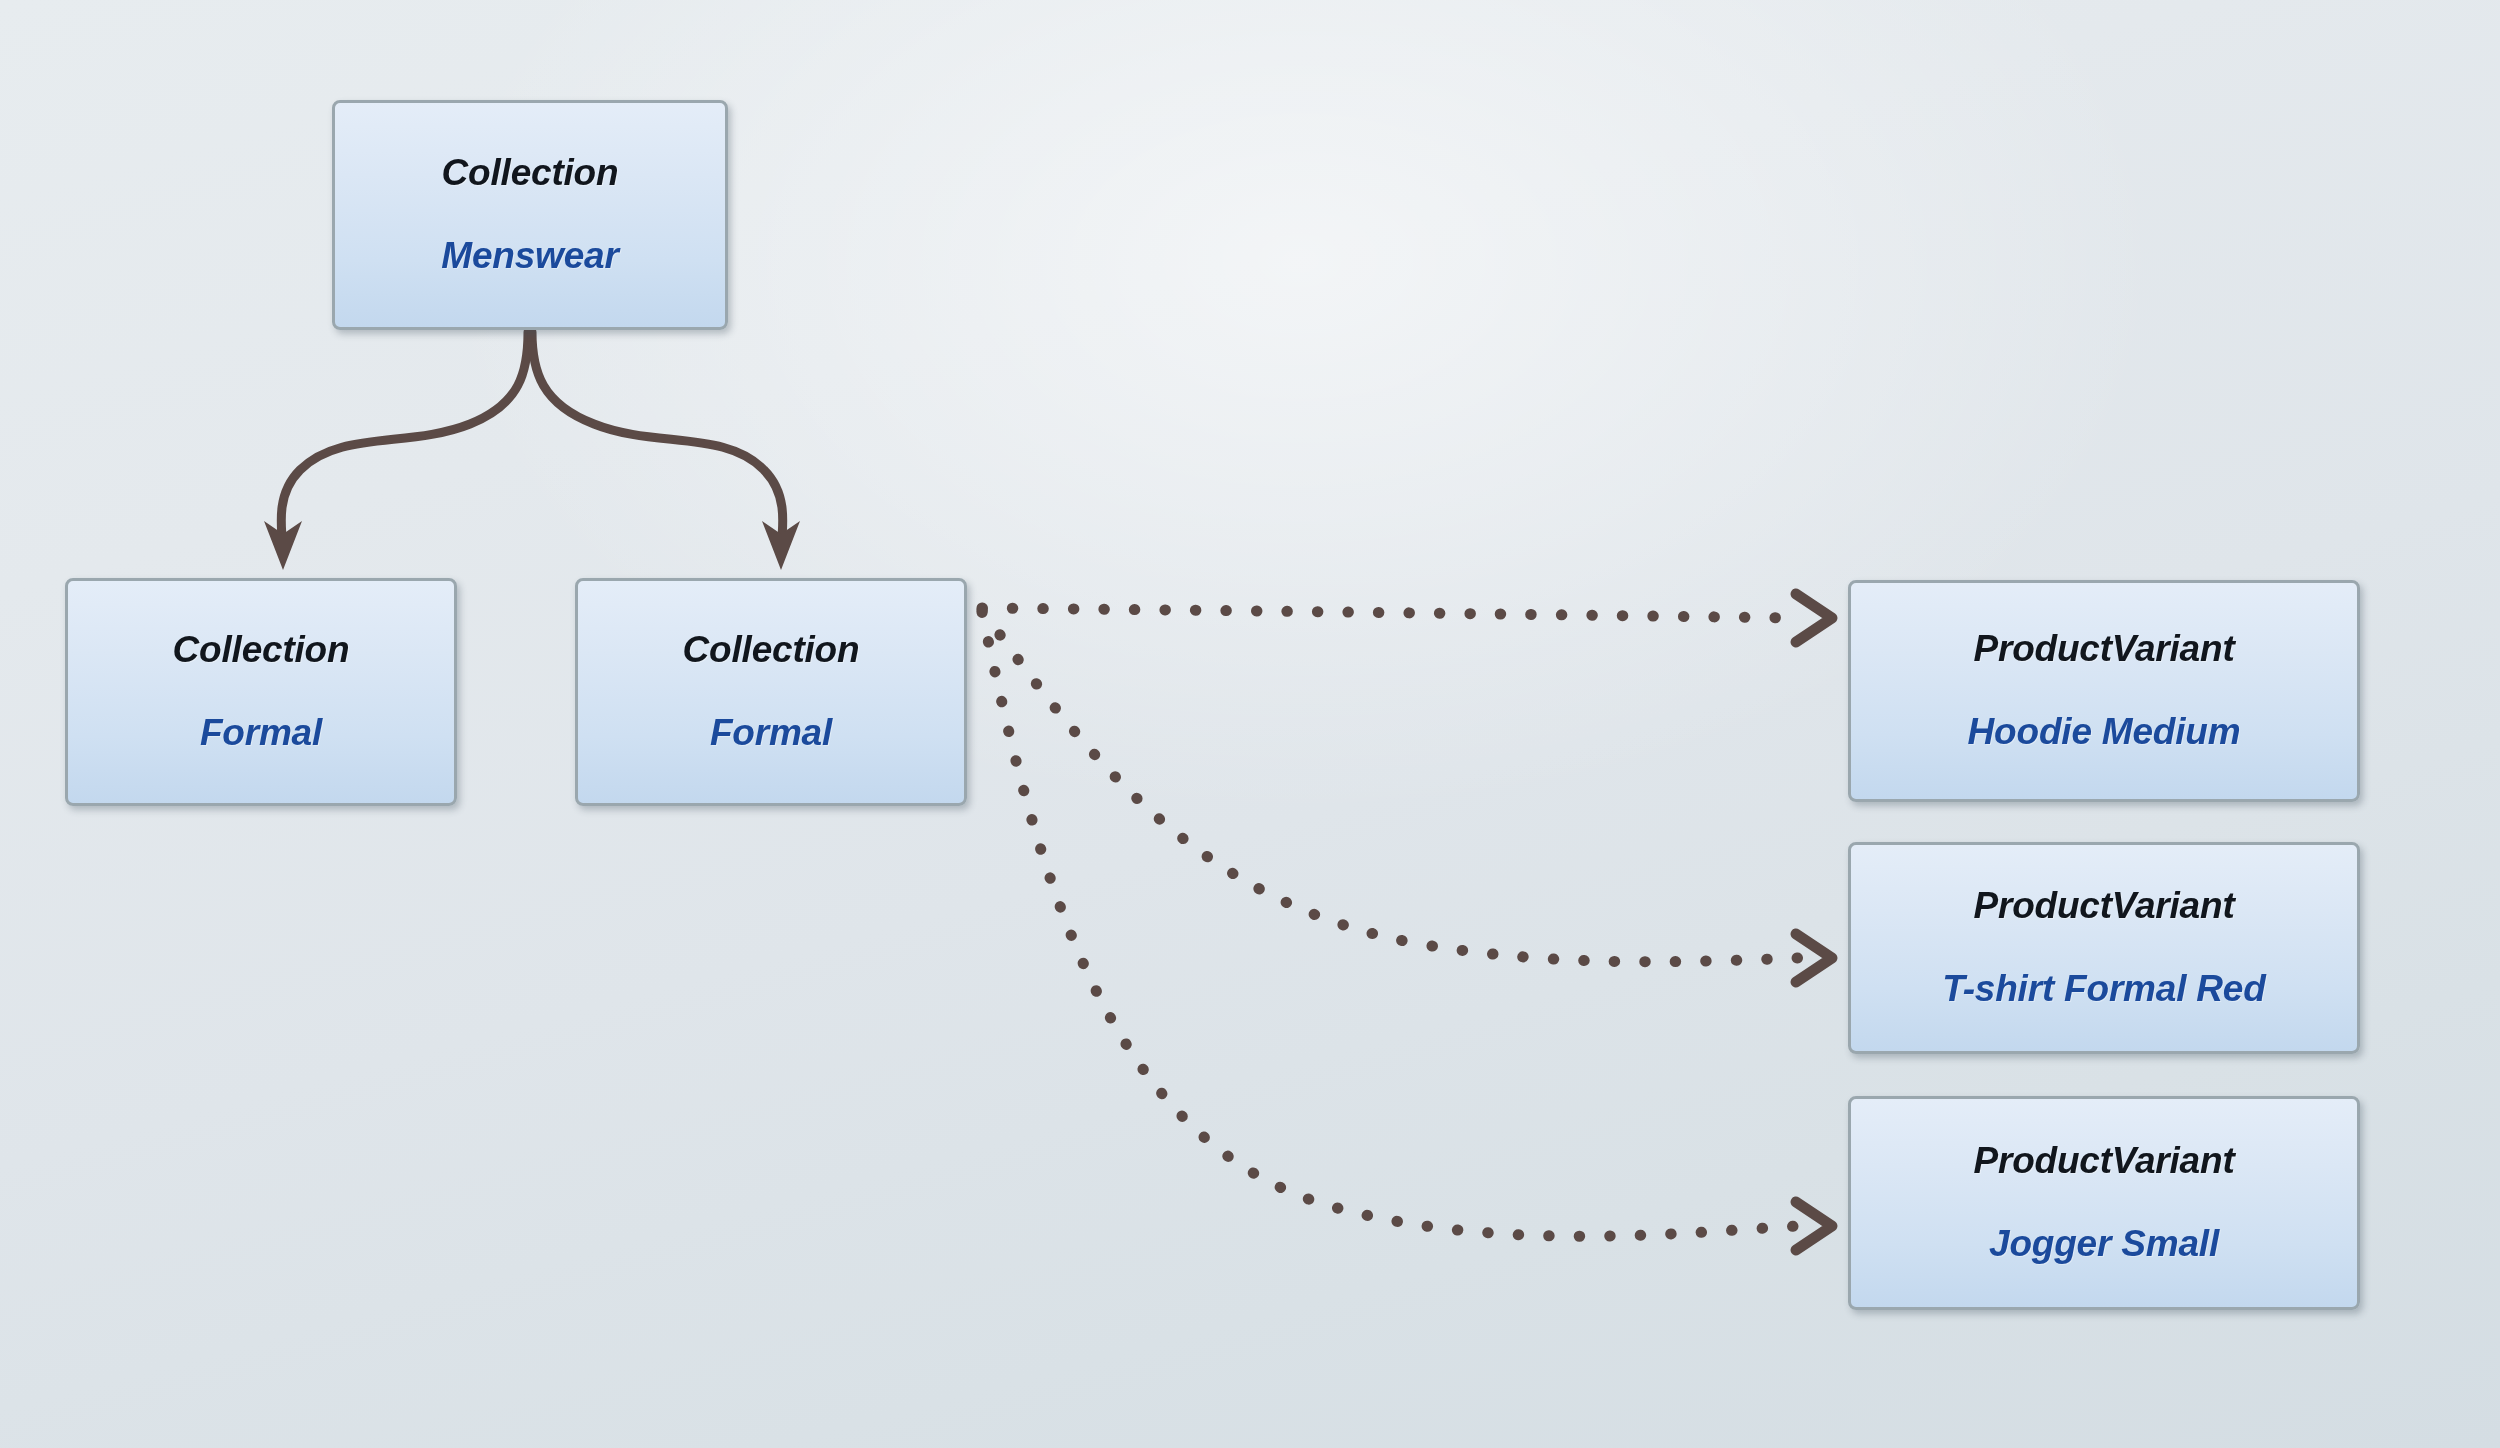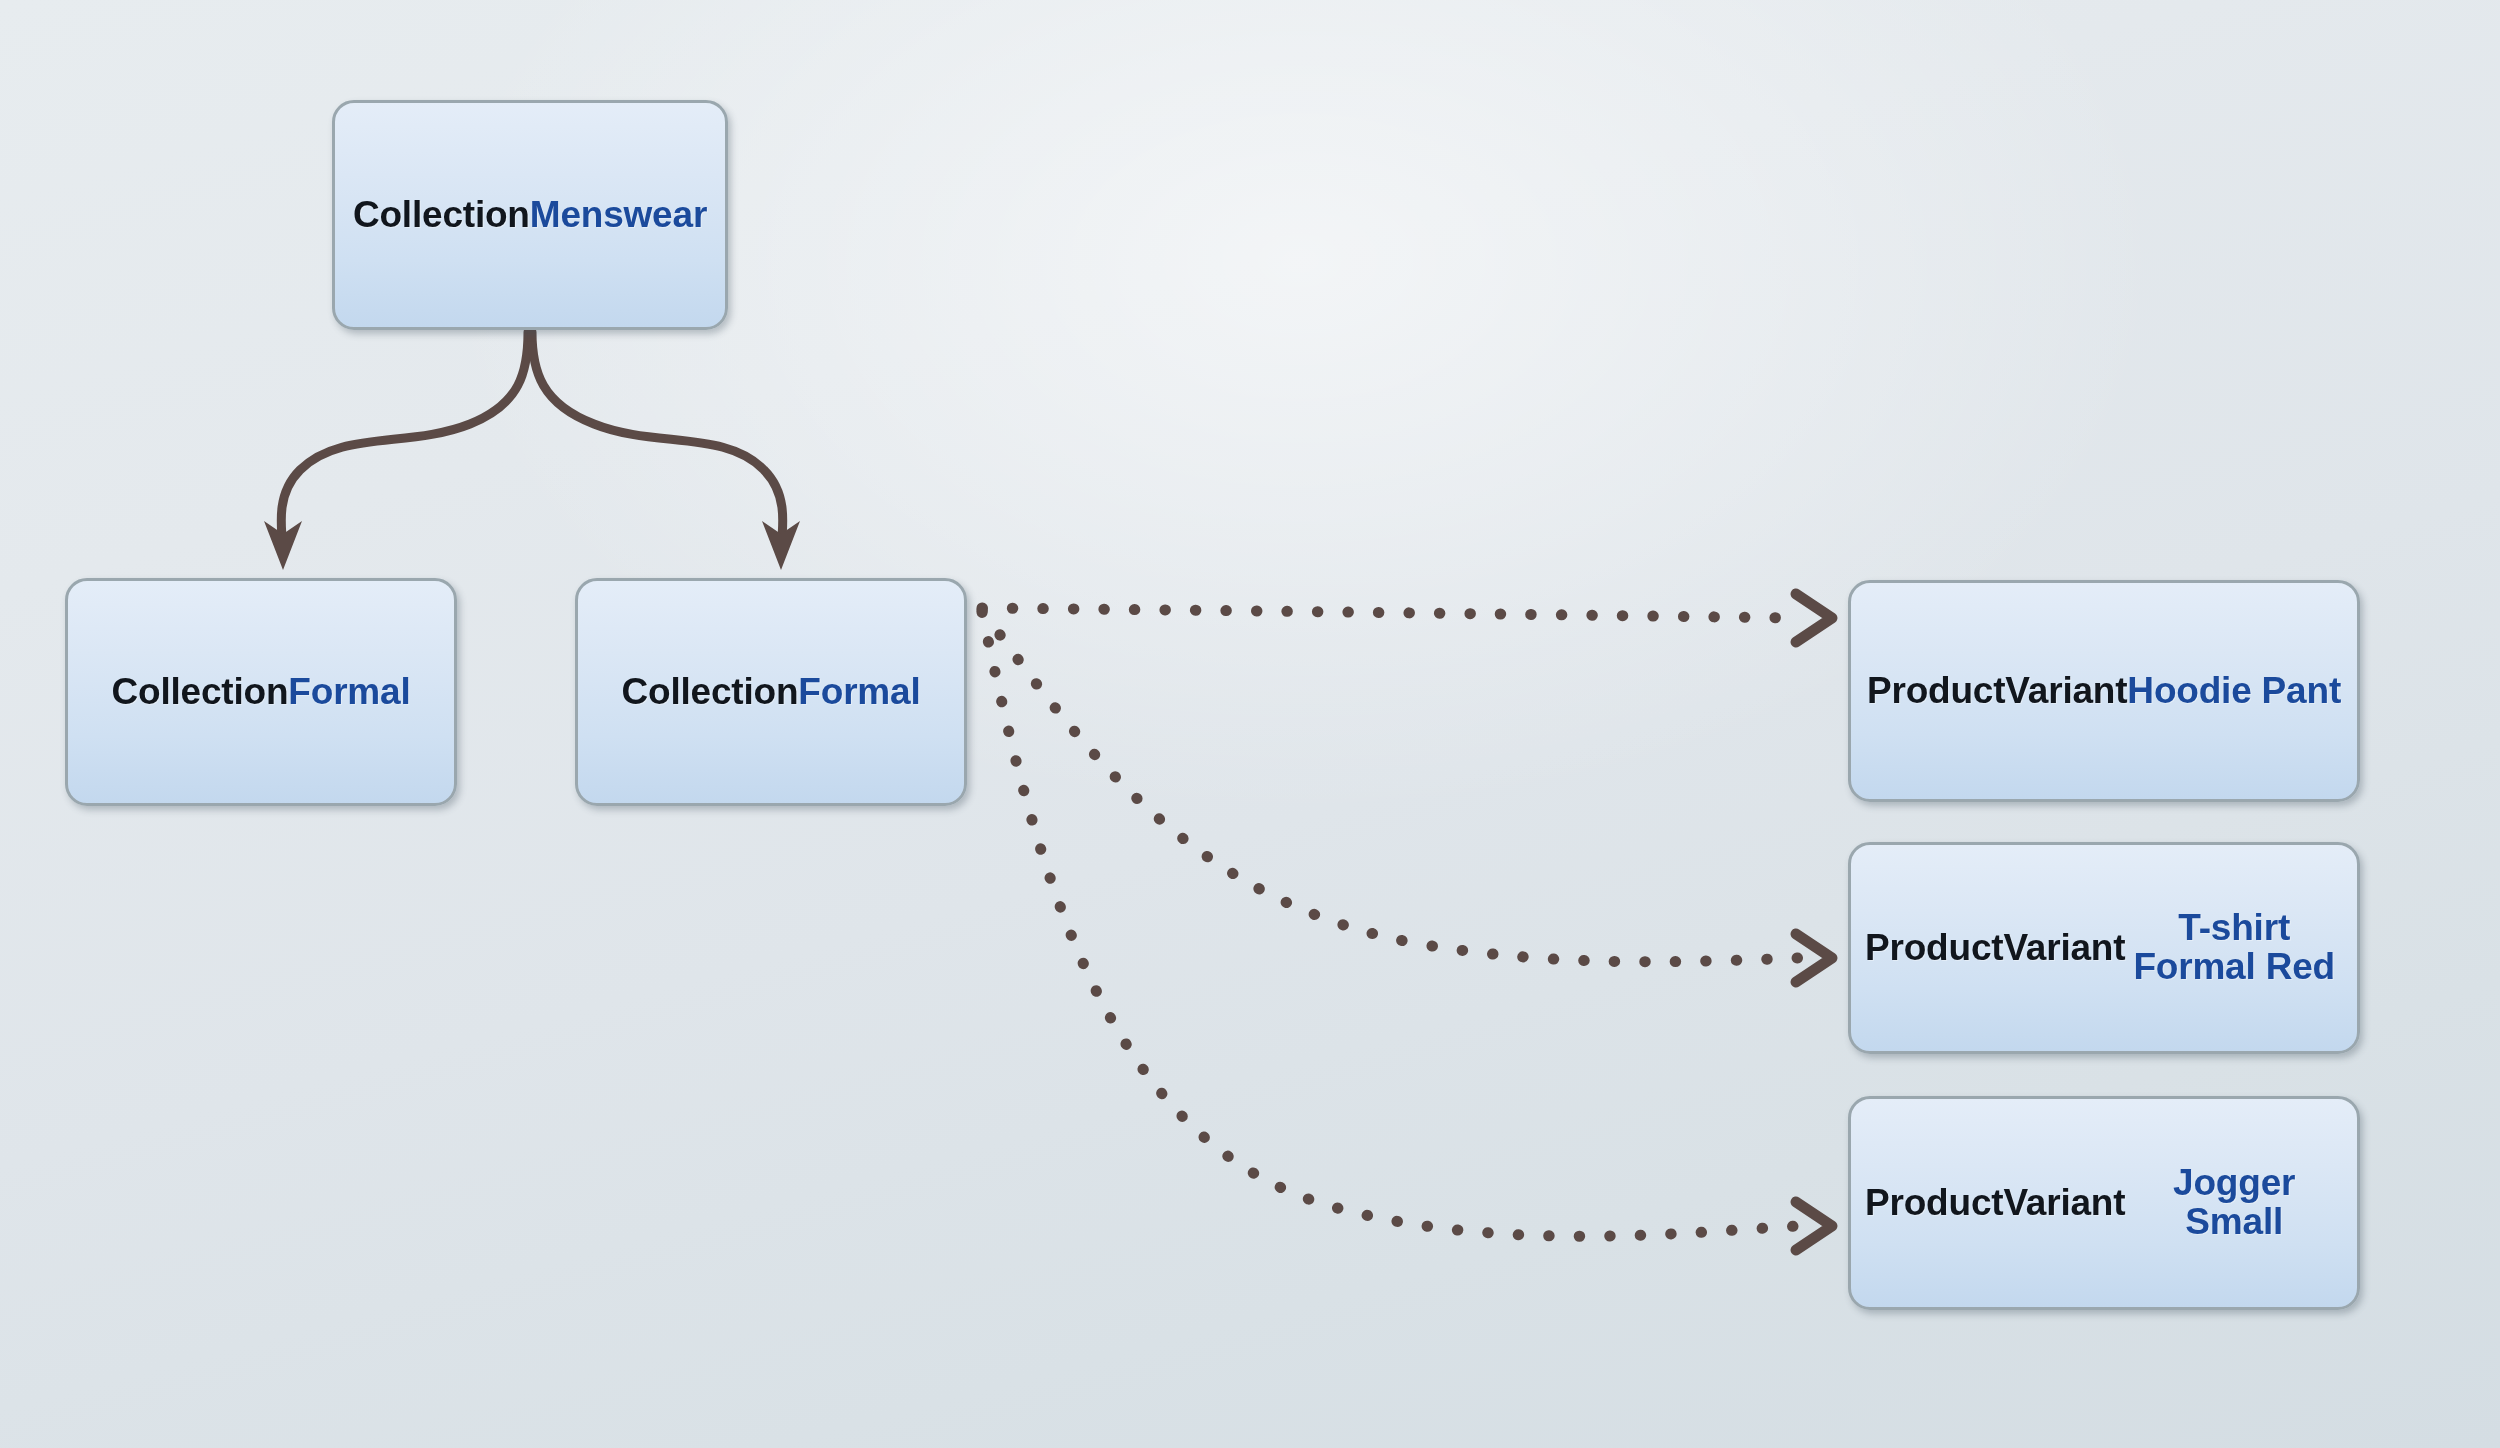--- a/index.html
+++ b/index.html
@@ -27,28 +27,30 @@
     width: 2500px;
     height: 1448px;
     pointer-events: none;
   }
 
   
   .node {
     position: absolute;
     box-sizing: border-box;
     border: 3px solid #9aa7ae;
-    border-radius: 22px;
+    border-radius: 8px;
     background: linear-gradient(to bottom, #e4edf8 0%, #dbe7f5 32%, #cfe0f2 70%, #c3d8ee 100%);
     box-shadow: 3px 4px 7px rgba(60, 75, 90, 0.30);
     display: flex;
+    flex-direction: column;
     align-items: center;
     justify-content: center;
     text-align: center;
     padding: 10px 14px;
+    font-style: italic;
   }
   .node .type {
     font-size: 37px;
     font-weight: bold;
     color: #11161d;
     line-height: 1.05;
     text-shadow: 1px 1px 0 rgba(255,255,255,0.35);
     letter-spacing: -0.2px;
   }
   .node .spacer {
@@ -124,21 +126,21 @@
 
   <div class="node" id="node-casual">
     <div class="type">Collection</div>
     <div class="spacer"></div>
     <div class="label">Formal</div>
   </div>
 
   <div class="node" id="node-hoodie">
     <div class="type">ProductVariant</div>
     <div class="spacer"></div>
-    <div class="label">Hoodie Pant</div>
+    <div class="label">Hoodie Medium</div>
   </div>
 
   <div class="node" id="node-tshirt">
     <div class="type">ProductVariant</div>
     <div class="spacer"></div>
     <div class="label">T-shirt Formal Red</div>
   </div>
 
   <div class="node" id="node-jogger">
     <div class="type">ProductVariant</div>

